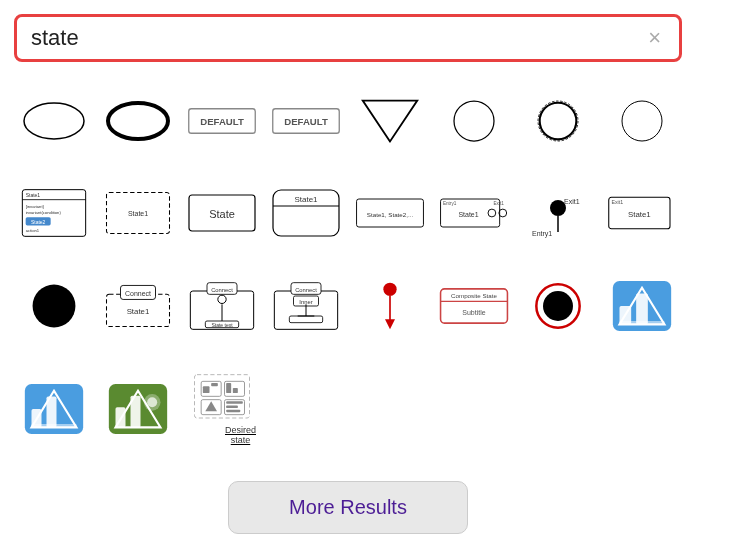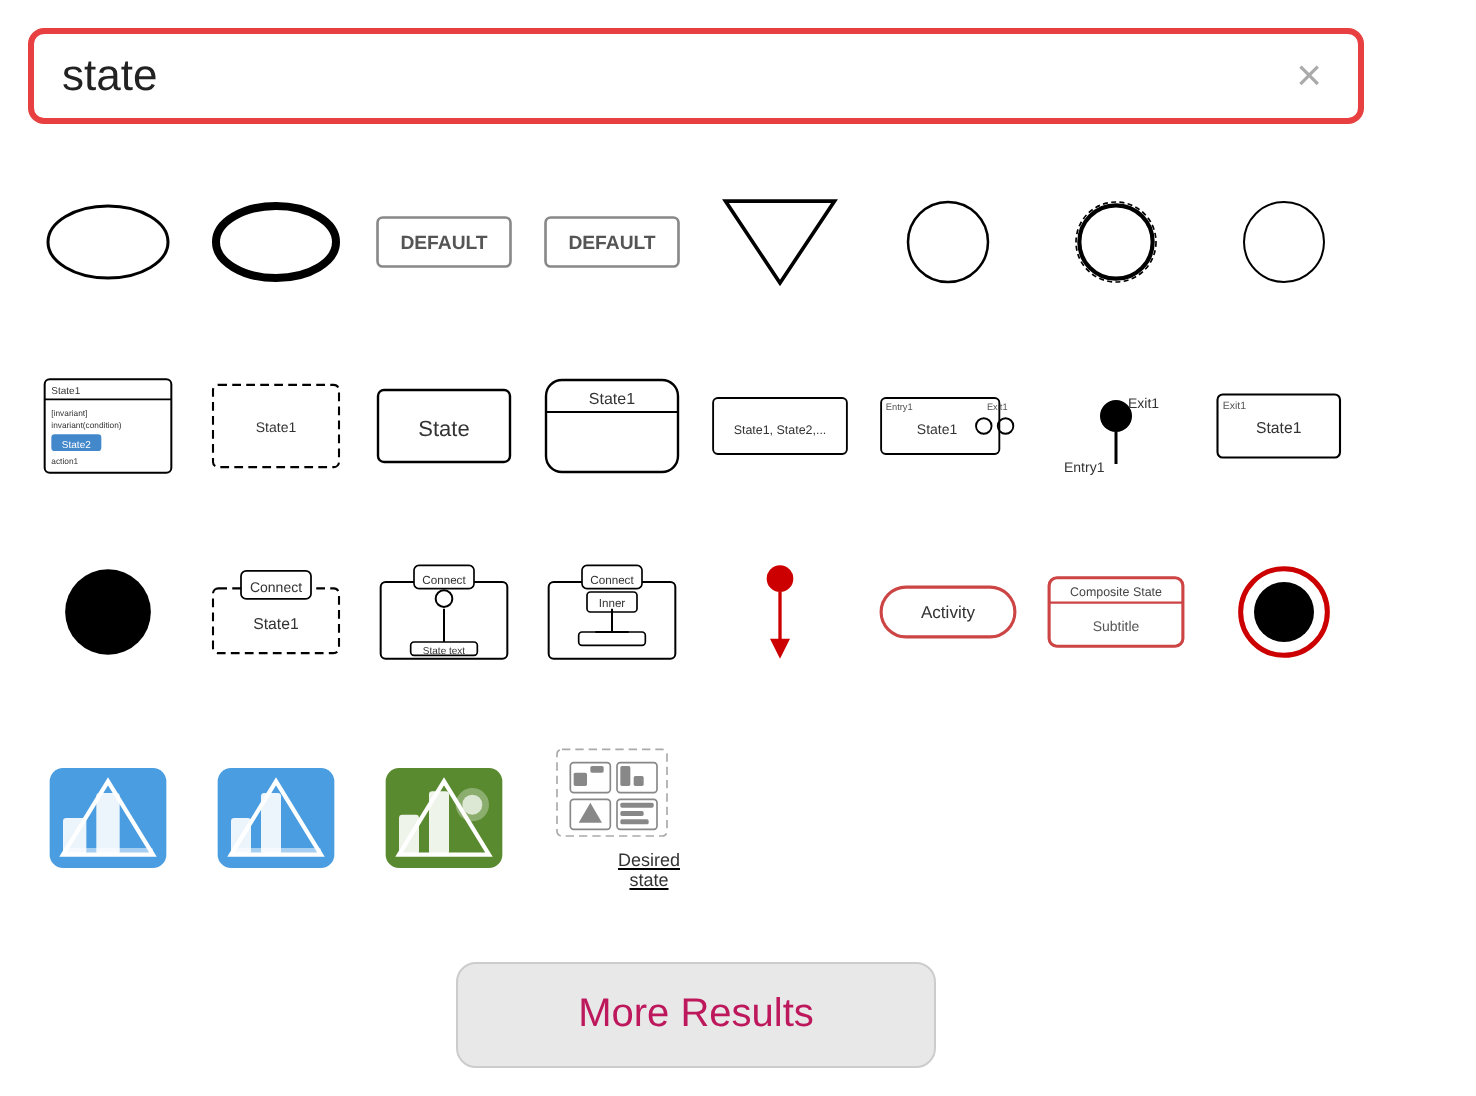--- a/index.html
+++ b/index.html
@@ -80,21 +80,21 @@
 
     
     .more-results-btn {
       display: block;
       margin: 8px auto 0;
       padding: 14px 60px;
       background: #e8e8e8;
       border: 1px solid #ccc;
       border-radius: 10px;
       font-size: 20px;
-      color: #be185d;
+      color: #4c1d95;
       cursor: pointer;
       font-weight: normal;
     }
   </style>
 </head>
 <body>
 
 <div class="container">
 
   <div class="search-bar">
@@ -266,26 +266,20 @@
     </div>
 
     <div class="shape-item">
       <svg viewBox="0 0 40 60" width="40" height="60">
         <circle cx="20" cy="10" r="8" fill="#cc0000"></circle>
         <line x1="20" y1="18" x2="20" y2="50" stroke="#cc0000" stroke-width="2"></line>
         <polygon points="20,58 14,46 26,46" fill="#cc0000"></polygon>
       </svg>
     </div>
 
-    <div class="shape-item">
-      <svg viewBox="0 0 90 40" width="90" height="40">
-        <rect x="2" y="4" width="86" height="32" rx="16" fill="none" stroke="#cc4444" stroke-width="2"></rect>
-        <text x="45" y="24" text-anchor="middle" font-size="11" fill="#333">Activity</text>
-      </svg>
-    </div>
 
     <div class="shape-item">
       <svg viewBox="0 0 90 48" width="90" height="48">
         <rect x="2" y="2" width="86" height="44" rx="5" fill="none" stroke="#cc4444" stroke-width="2"></rect>
         <line x1="2" y1="18" x2="88" y2="18" stroke="#cc4444" stroke-width="1.5"></line>
         <text x="45" y="14" text-anchor="middle" font-size="8" fill="#444">Composite State</text>
         <text x="45" y="36" text-anchor="middle" font-size="9" fill="#555">Subtitle</text>
       </svg>
     </div>
 

